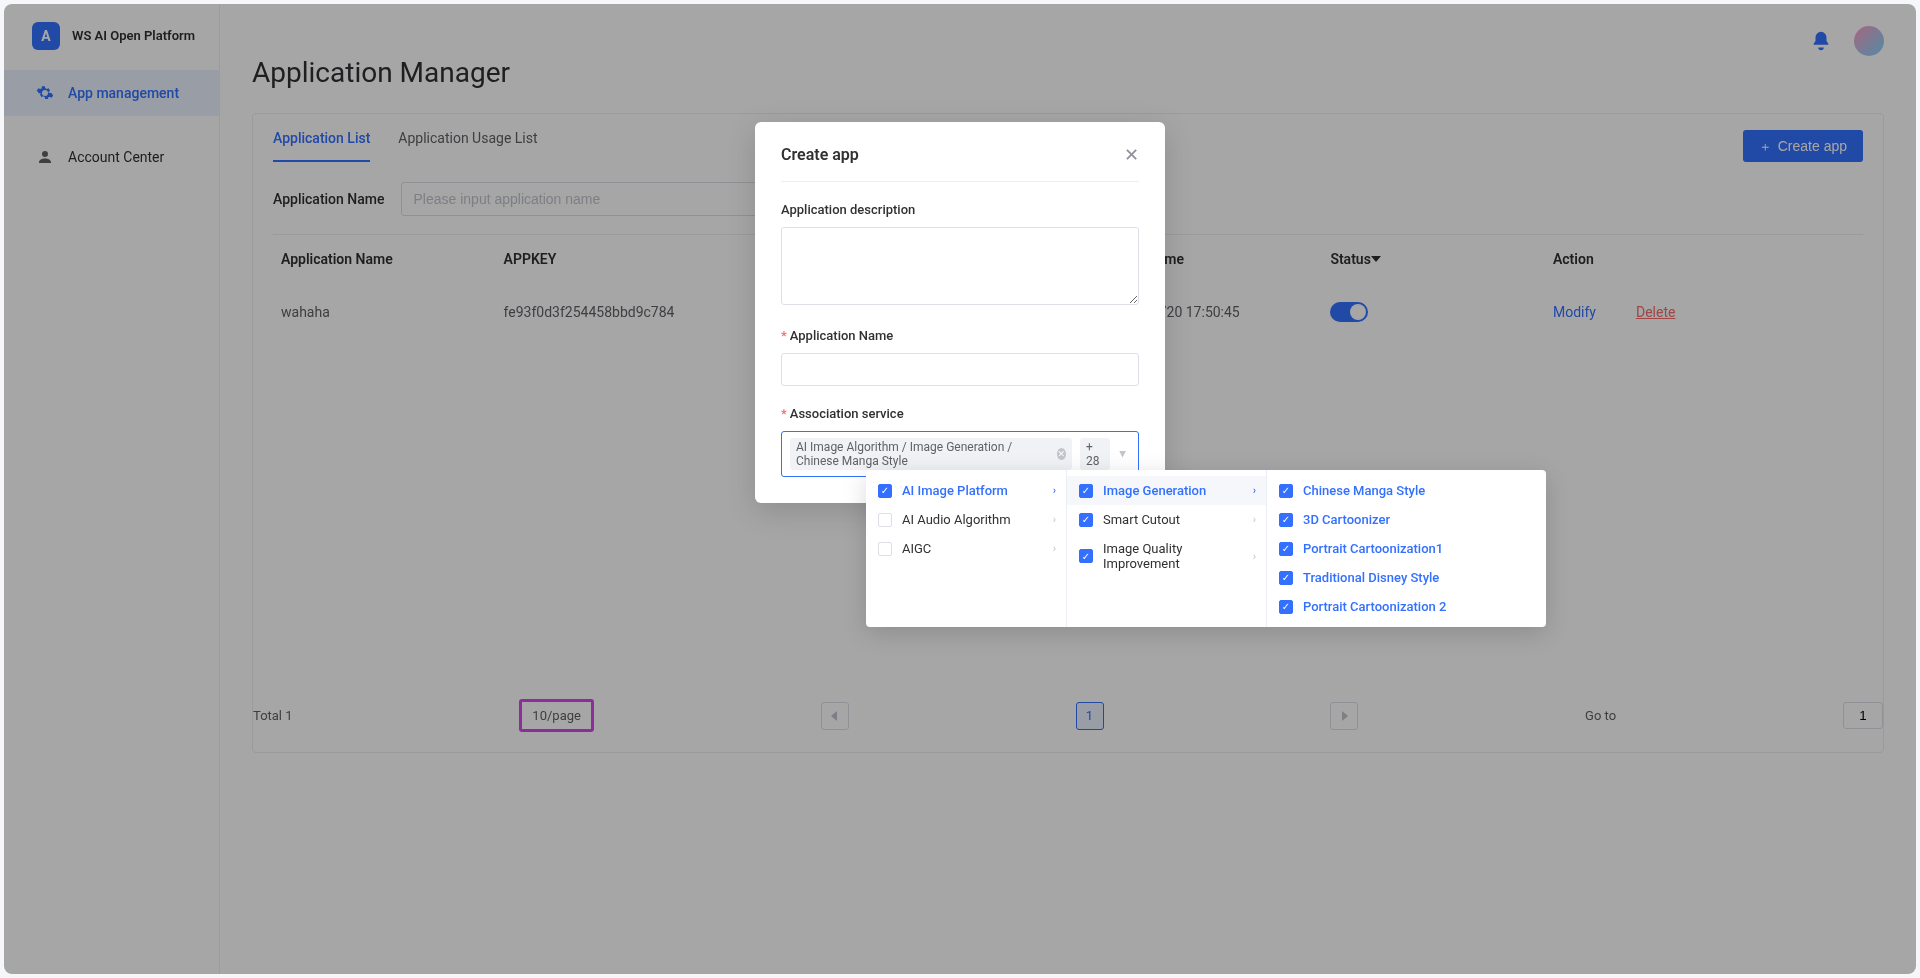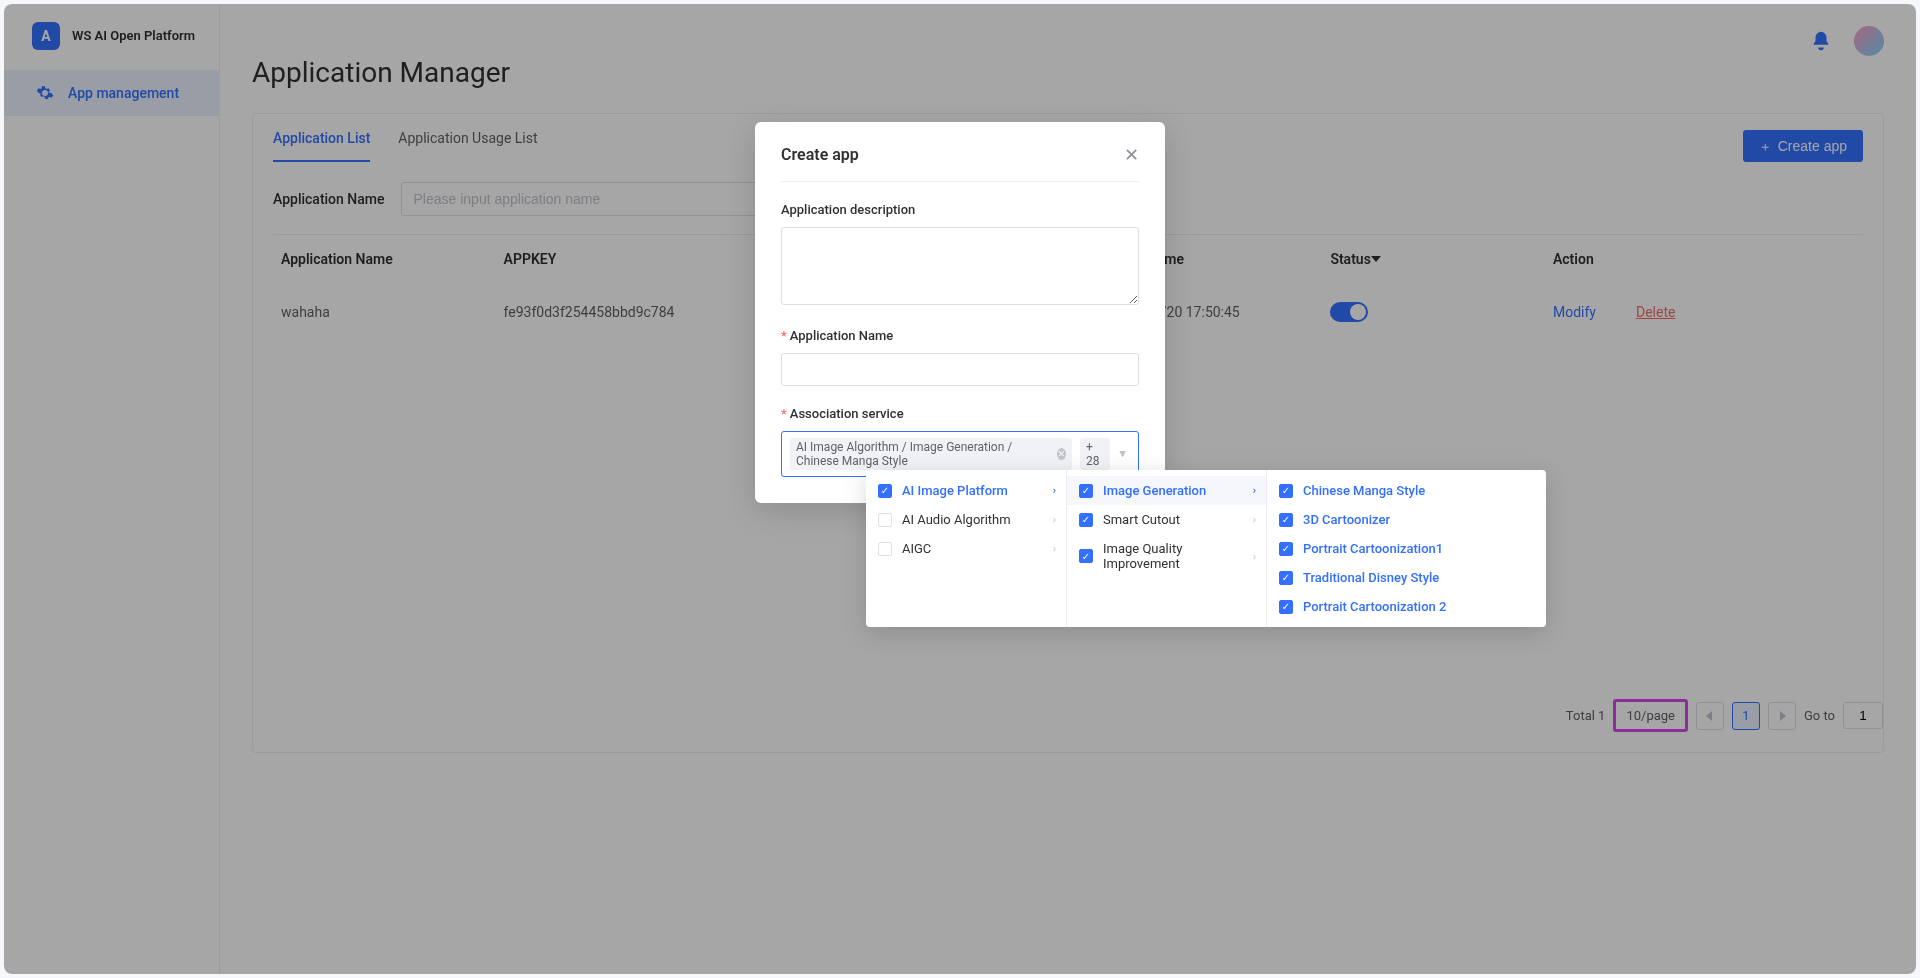--- a/index.html
+++ b/index.html
@@ -36,21 +36,21 @@
   table.data { width:100%; border-collapse:collapse; }
   table.data th { text-align:left; font-size:14px; font-weight:600; padding:16px 8px; color:#303133; }
   table.data td { padding:18px 8px; font-size:14px; color:#606266; border-top:1px solid #fff; }
   .status-col { display:flex; align-items:center; gap:0; }
   .caret-down { width:10px; height:10px; }
   .switch { width:38px; height:20px; background:#3370ff; border-radius:20px; position:relative; }
   .switch::after { content:""; position:absolute; right:2px; top:2px; width:16px; height:16px; background:#fff; border-radius:50%; }
   .link-modify { color:#3370ff; cursor:pointer; }
   .link-delete { color:#f56c6c; cursor:pointer; margin-left:40px;text-decoration:underline; }
   
-  .pagination { position:absolute; bottom:20px; left:0; right:0; display:flex; align-items:center; justify-content:flex-end; gap:8px; font-size:13px; color:#606266; }
+  .pagination { position:absolute; bottom:20px; left:0; right:0; display:flex; align-items:center; justify-content:space-between; gap:28px; font-size:13px; color:#606266; }
   .pg-select { border:3px solid #d946ef; padding:6px 10px; border-radius:3px; background:#fff; }
   .pg-btn { width:28px; height:28px; border:1px solid #dcdfe6; border-radius:3px; background:#fff; display:flex; align-items:center; justify-content:center; color:#c0c4cc; }
   .pg-btn.num { color:#3370ff; border-color:#3370ff; background:#ecf2fe; }
   .pg-goto { border:1px solid #dcdfe6; width:40px; padding:5px; text-align:center; border-radius:3px; }
   
   .overlay { position:absolute; inset:0; background:rgba(0,0,0,0.35); }
   
   .modal { position:absolute; top:118px; left:50%; transform:translateX(-50%); width:410px; background:#fff; border-radius:6px; box-shadow:0 8px 30px rgba(0,0,0,0.15); padding:22px 26px 26px 26px; z-index:20; }
   .modal-head { display:flex; justify-content:space-between; align-items:center; padding-bottom:16px; border-bottom:1px solid #ebeef5; }
   .modal-title { font-size:16px; font-weight:600; }
@@ -88,20 +88,28 @@
       <div class="brand-logo">A</div>
       <div class="brand-name">WS AI Open Platform</div>
     </div>
     <div class="nav-item active">
       <span class="nav-icon">
         <svg viewBox="0 0 24 24" width="18" height="18" fill="currentColor">
             <path d="M12 8a4 4 0 100 8 4 4 0 000-8zm9 4a7 7 0 01-.1 1.2l2.1 1.6-2 3.4-2.5-1a7 7 0 01-2 .1l-.4 2.7h-4l-.4-2.7a7 7 0 01-2-.9l-2.5 1-2-3.4 2.1-1.6A7 7 0 013 12a7 7 0 01.1-1.2L1 9.2l2-3.4 2.5 1a7 7 0 012-.9L7.9 3h4l.4 2.7a7 7 0 012 .9l2.5-1 2 3.4-2.1 1.6c.1.4.1.8.1 1.2z"></path>
           </svg>
       </span>
       <span>App management</span>
+    </div>
+    <div class="nav-item">
+      <span class="nav-icon">
+        <svg viewBox="0 0 24 24" width="18" height="18" fill="currentColor">
+            <path d="M12 12a4 4 0 100-8 4 4 0 000 8zm0 2c-4 0-8 2-8 5v1h16v-1c0-3-4-5-8-5z"></path>
+          </svg>
+      </span>
+      <span>Account Center</span>
     </div>
   </aside>
 
   <main class="main">
     <div class="topbar-icons">
       <span class="bell">
         <svg viewBox="0 0 24 24" width="22" height="22" fill="currentColor">
             <path d="M12 2a6 6 0 00-6 6v4l-2 3v1h16v-1l-2-3V8a6 6 0 00-6-6zm0 20a3 3 0 003-3H9a3 3 0 003 3z"></path>
           </svg>
       </span>

